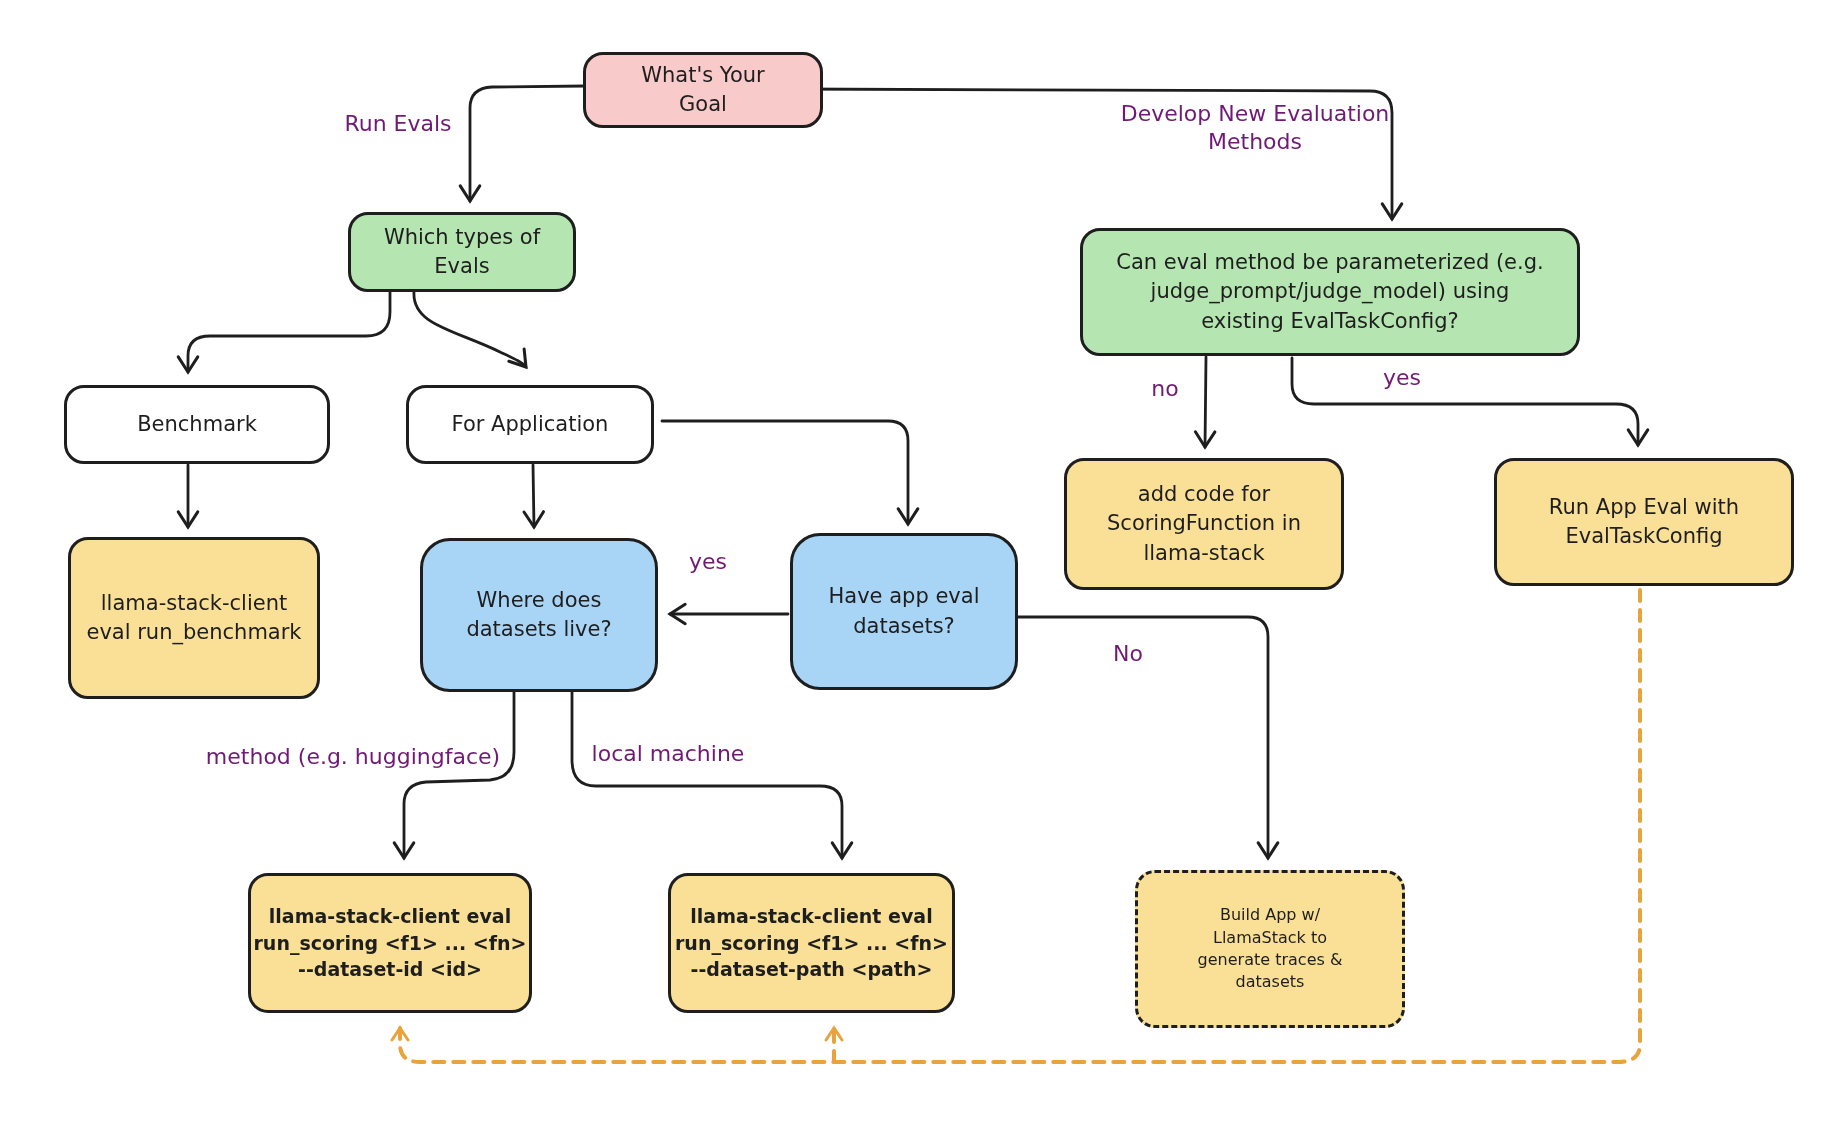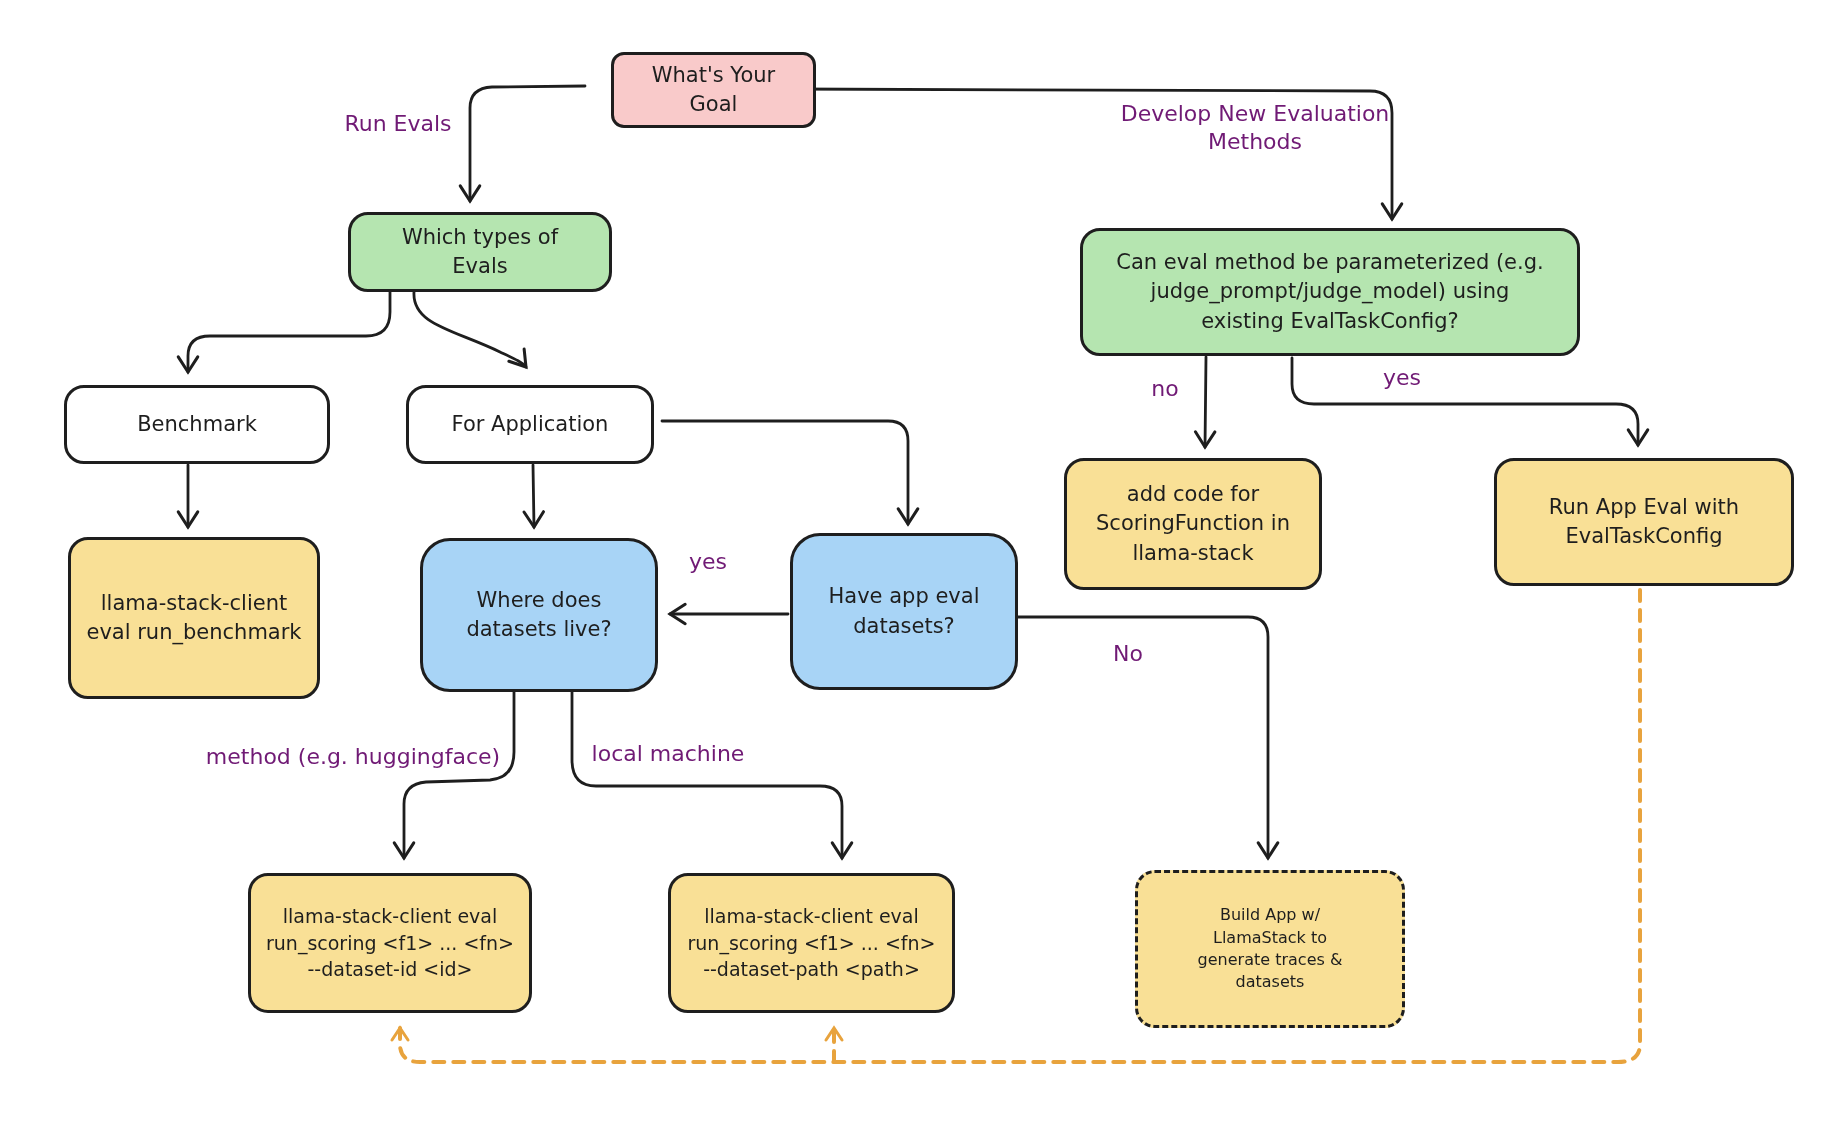--- a/index.html
+++ b/index.html
@@ -14,21 +14,21 @@
     text-align:center;line-height:1.4;font-size:21px;
   }
   .node .lbl{white-space:pre;width:max-content;}
   .pink{background:#f9caca;}
   .green{background:#b5e5b0;}
   .blue{background:#a8d4f6;}
   .yellow{background:#f9e096;}
   .white{background:#ffffff;}
   .dashed{border-style:dashed;}
   .round28{border-radius:30px;}
-  .fs19{font-size:19px;}
+  .fs19{font-size:19px;font-weight:bold;}
   .edge-label{
     position:absolute;font-size:22px;line-height:1.25;text-align:center;
     white-space:pre-line;color:#701a75;
   }
 </style>
 </head>
 <body>
 
 <div id="canvas">
 
@@ -57,26 +57,26 @@
       <path d="M 1206 357 L 1205 447" marker-end="url(#ahBlack)"></path>
       <path d="M 1292 358 L 1292 384 Q 1292 404 1314 404 L 1616 404 Q 1638 404 1638 424 L 1638 445" marker-end="url(#ahBlack)"></path>
     </g>
 
     <g fill="none" stroke="#e8a33d" stroke-width="4" stroke-linecap="round" stroke-dasharray="11 9">
       <path d="M 1640 590 L 1640 1044 Q 1640 1062 1618 1062 L 420 1062 Q 400 1062 400 1044 L 400 1028" marker-end="url(#ahOrange)"></path>
       <path d="M 834 1062 L 834 1028" marker-end="url(#ahOrange)"></path>
     </g>
   </svg>
 
-  <div class="node pink" style="left:611px;top:52px;width:205px;height:76px;border-radius:13px;">
+  <div class="node pink" style="left:583px;top:52px;width:240px;height:76px;">
     <span class="lbl">What's Your
 Goal</span>
   </div>
 
-  <div class="node green" style="left:348px;top:212px;width:264px;height:80px;">
+  <div class="node green" style="left:348px;top:212px;width:228px;height:80px;">
     <span class="lbl">Which types of
 Evals</span>
   </div>
 
   <div class="node white" style="left:64px;top:385px;width:266px;height:79px;">
     <span class="lbl">Benchmark</span>
   </div>
 
   <div class="node white" style="left:406px;top:385px;width:248px;height:79px;">
     <span class="lbl">For Application</span>
@@ -96,21 +96,21 @@
     <span class="lbl">Have app eval
 datasets?</span>
   </div>
 
   <div class="node green" style="left:1080px;top:228px;width:500px;height:128px;">
     <span class="lbl">Can eval method be parameterized (e.g.
 judge_prompt/judge_model) using
 existing EvalTaskConfig?</span>
   </div>
 
-  <div class="node yellow" style="left:1064px;top:458px;width:258px;height:132px;">
+  <div class="node yellow" style="left:1064px;top:458px;width:280px;height:132px;">
     <span class="lbl">add code for
 ScoringFunction in
 llama-stack</span>
   </div>
 
   <div class="node yellow" style="left:1494px;top:458px;width:300px;height:128px;">
     <span class="lbl">Run App Eval with
 EvalTaskConfig</span>
   </div>
 

